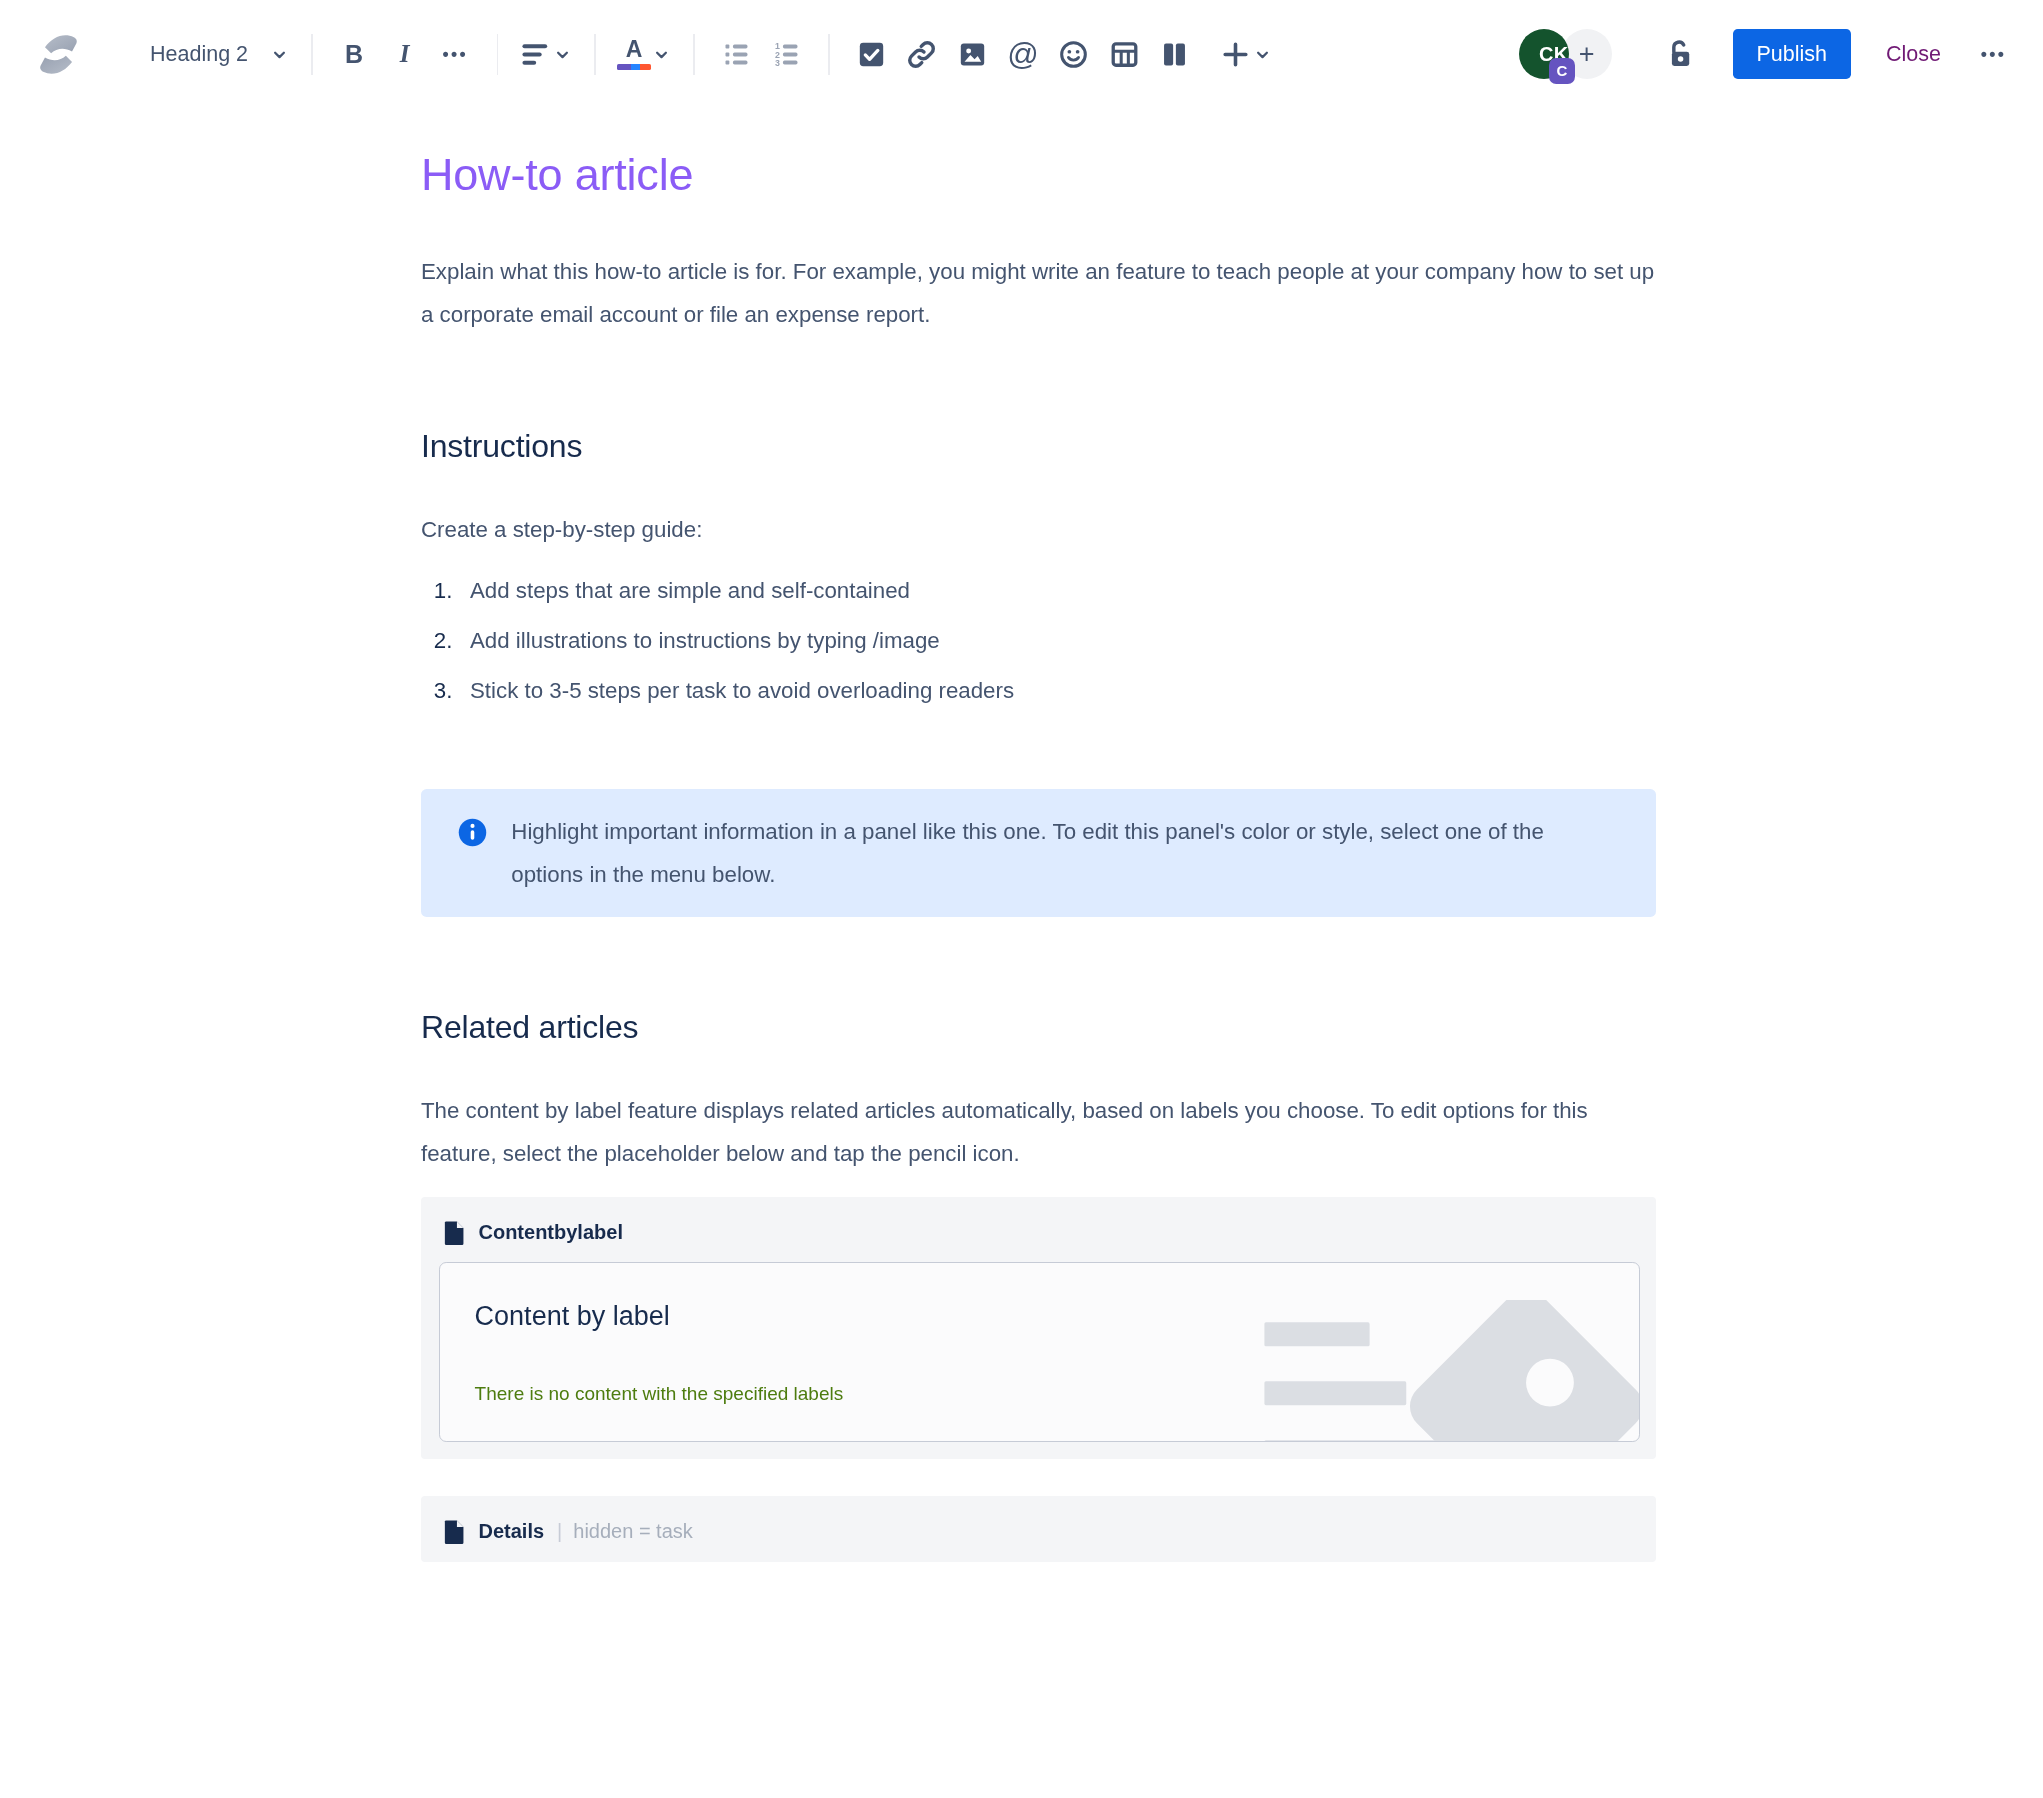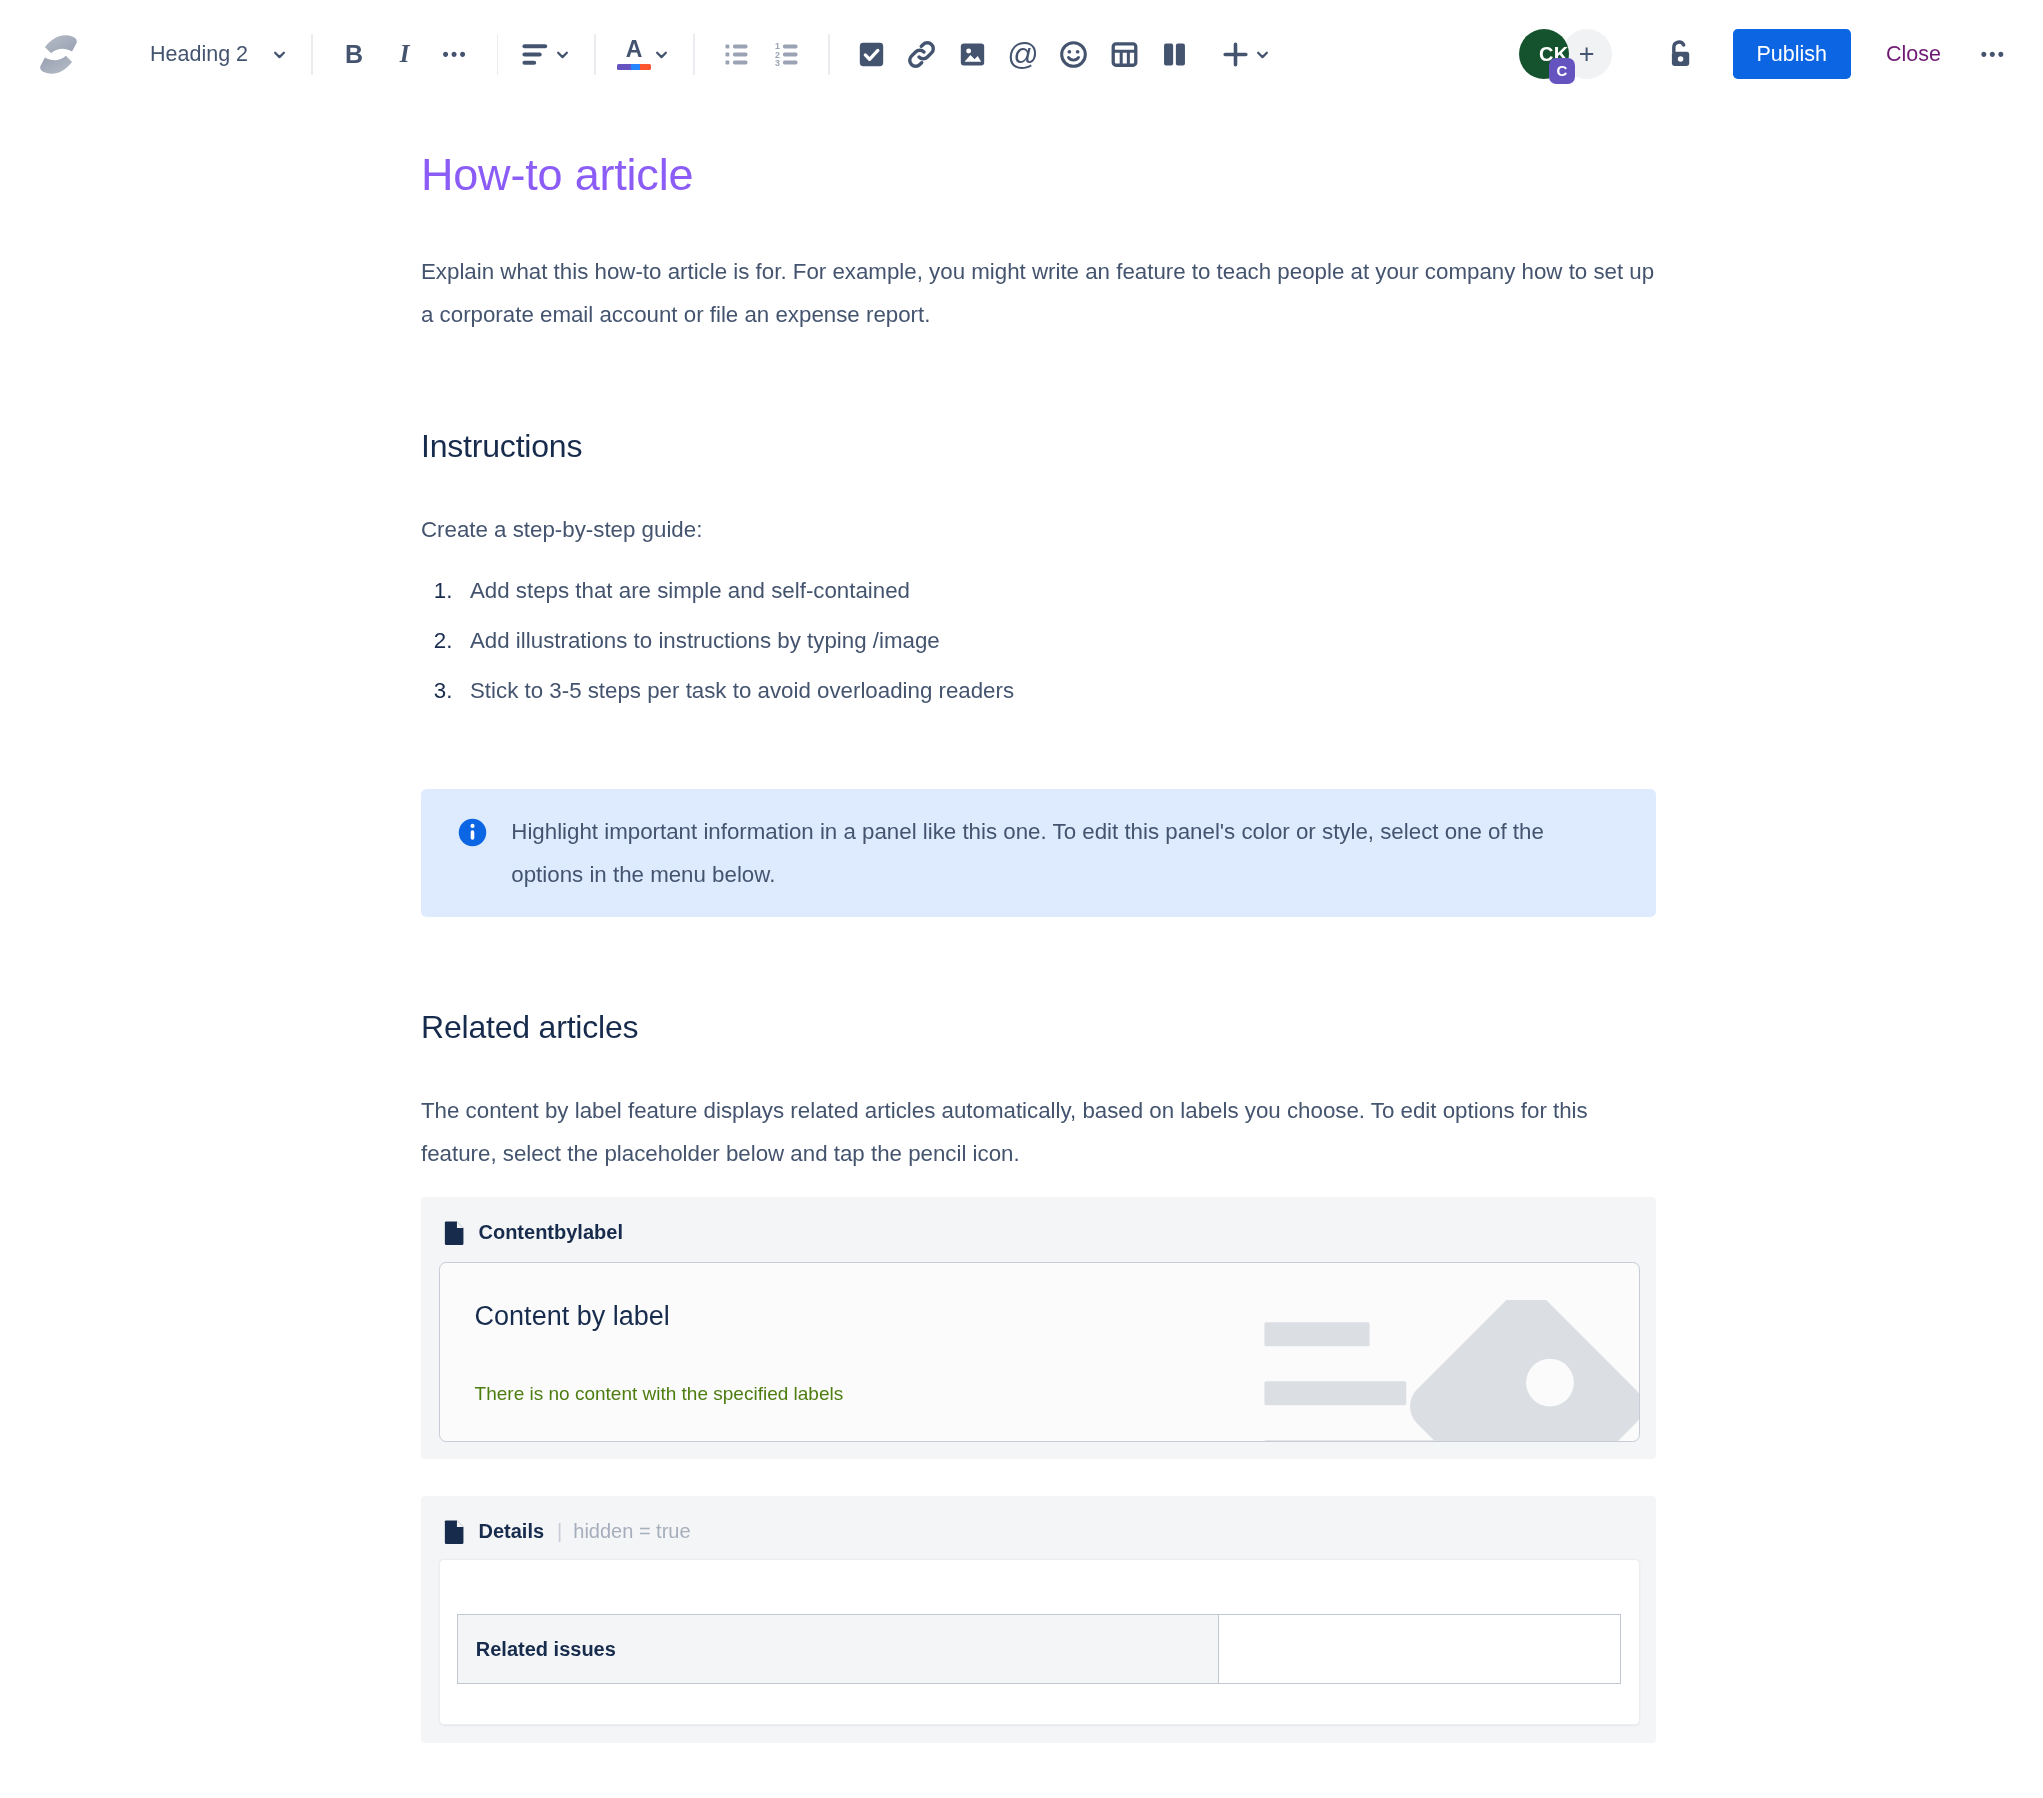--- a/index.html
+++ b/index.html
@@ -324,28 +324,18 @@
   </div>
 
   <div class="macro">
     <div class="macro-head">
       <svg class="doc-ic" viewBox="0 0 24 28">
         <path fill="#172B4D" d="M3 1.5h12l7 7v17a1.5 1.5 0 0 1-1.5 1.5h-17A1.5 1.5 0 0 1 2 25.5v-22A1.5 1.5 0 0 1 3 1.5z"></path>
         <path fill="#F4F5F7" d="M15 1.5l7 7h-7z"></path>
       </svg>
       <span class="macro-name">Details</span>
       <span class="macro-sep">|</span>
-      <span class="macro-params">hidden = true</span>
-    </div>
-    <div class="details-card">
-      <table class="details-table">
-        <tbody>
-            <tr>
-          <th>Related issues</th>
-          <td></td>
-        </tr>
-      </tbody>
-        </table>
+      <span class="macro-params">hidden = task</span>
     </div>
   </div>
 
 </div>
 
 
 </body></html>

